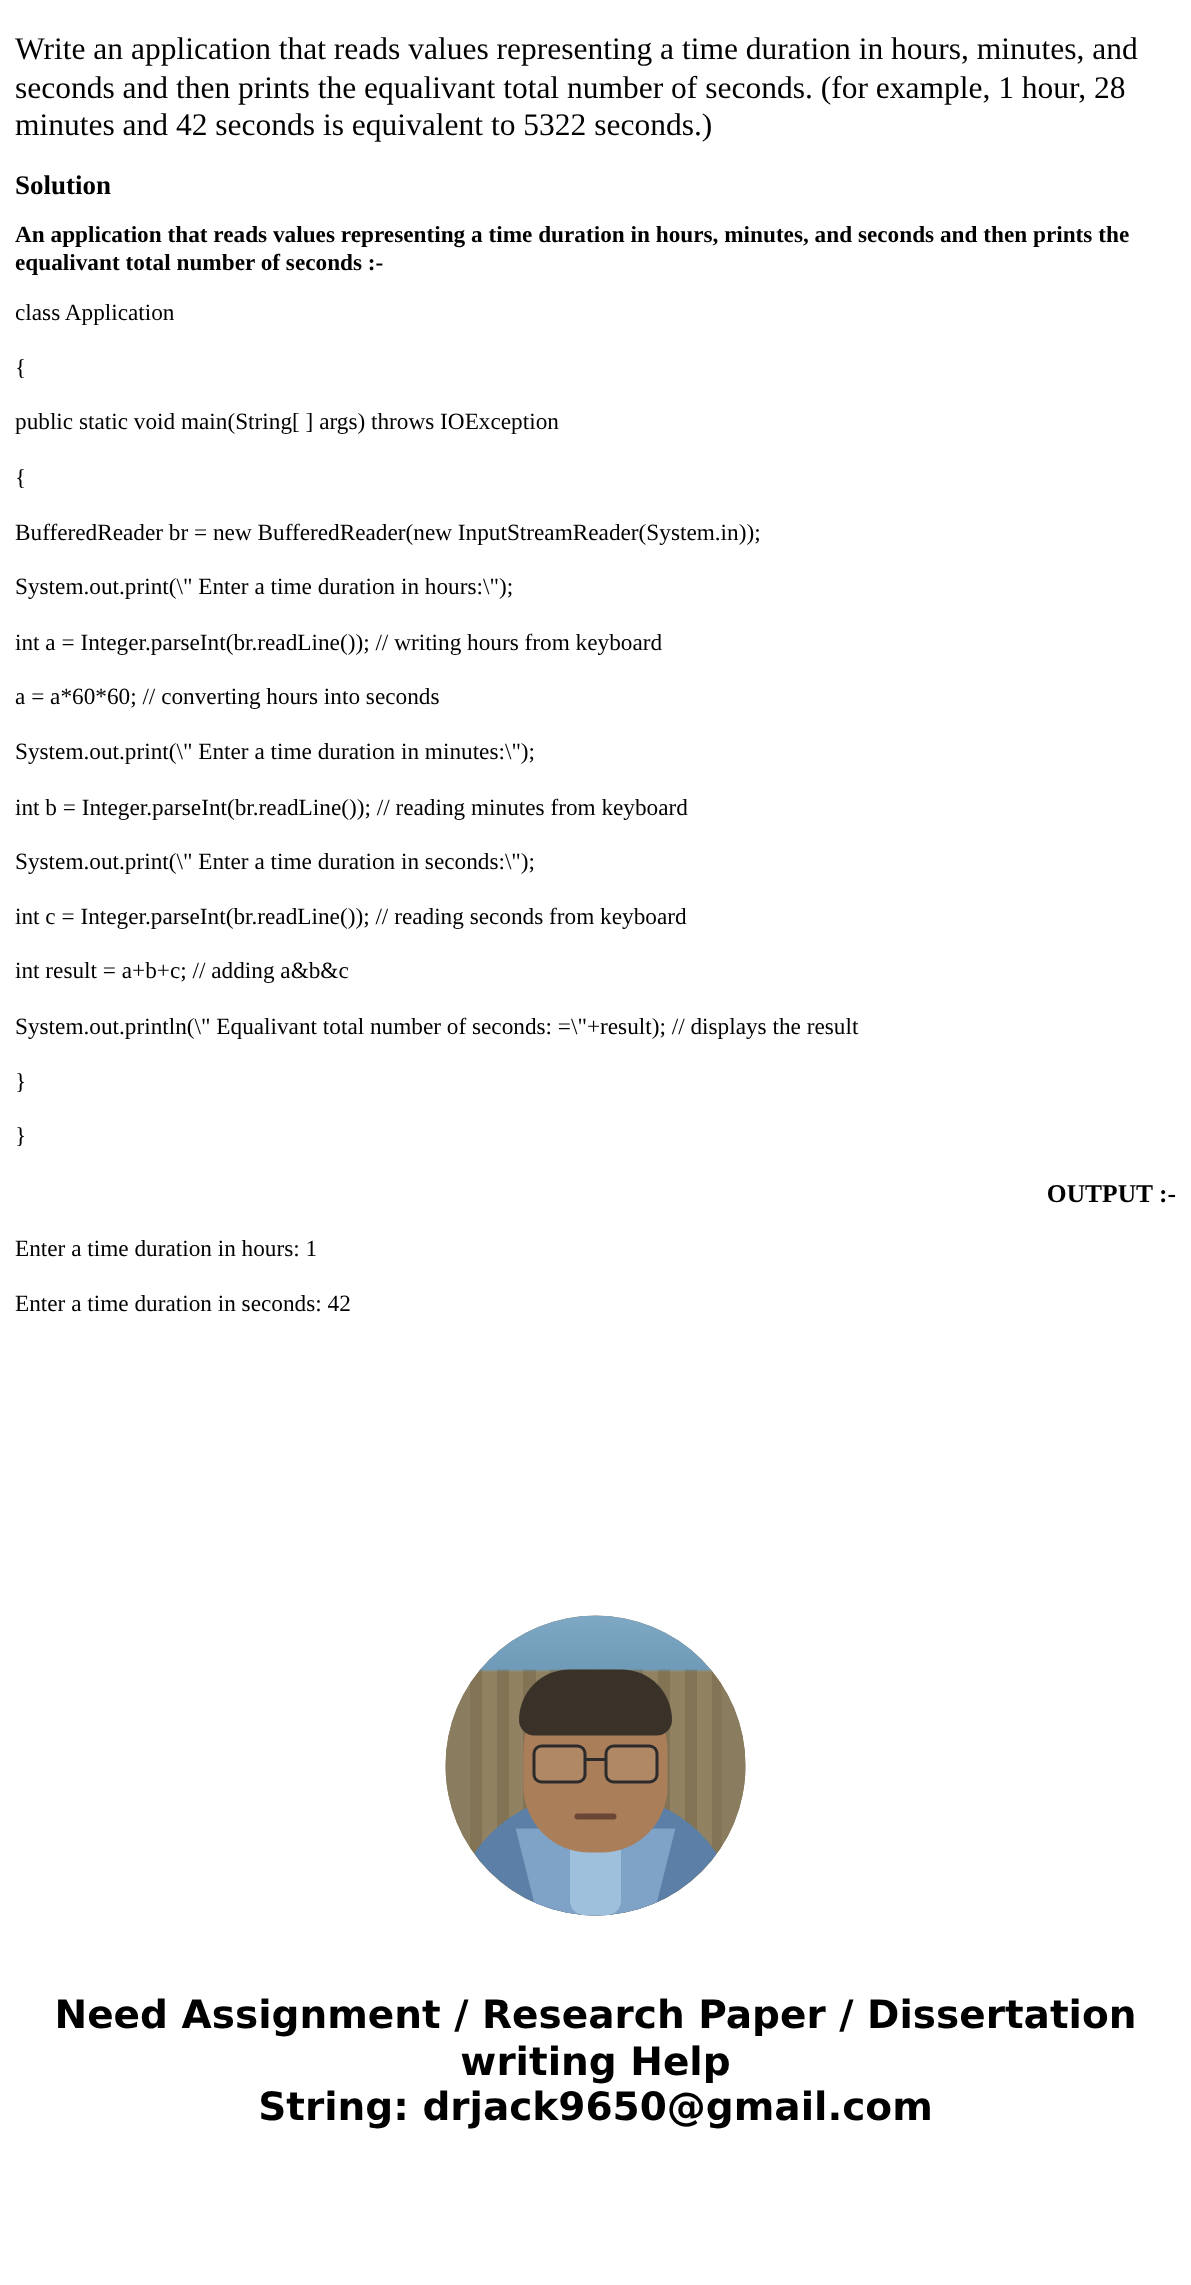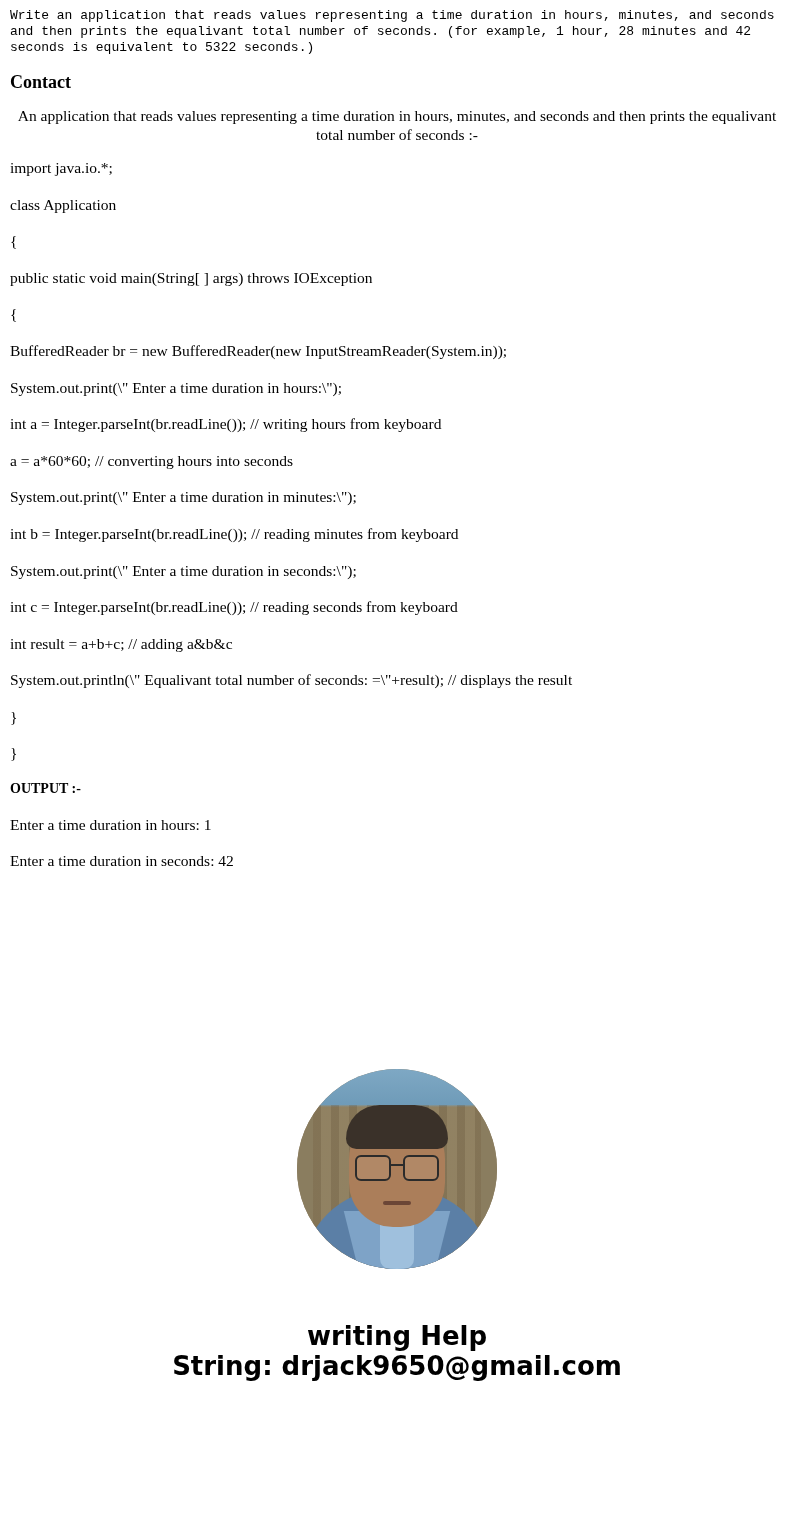--- a/index.html
+++ b/index.html
@@ -13,53 +13,52 @@
     font-family: "Liberation Serif", "DejaVu Serif", serif;
     color: #000000;
     position: relative;
   }
   .page {
     width: 794px;
     box-sizing: border-box;
     padding: 8px 8px 0 8px;
   }
   .question {
-    font-size: 13px;
+    font-size: 21px;
     line-height: 1.22;
-    margin: 0 0 6px 0;
-    padding: 0 2px;
-    font-family: Liberation Mono, monospace;
+    margin: 12px 0 6px 0;
+    padding: 0 2px;
   }
   h2.solution-heading {
     font-size: 18px;
     font-weight: bold;
     margin: 16px 0 14px 2px;
     line-height: 1.2;
   }
   .intro-bold {
     font-size: 15.5px;
-    font-weight: normal;
+    font-weight: bold;
     line-height: 1.22;
     margin: 0 0 14px 0;
     padding: 0 2px;
-    text-align: center;
   }
   .code-line {
     font-size: 15.5px;
     line-height: 1.2;
     margin: 0 0 18px 0;
     padding: 0 2px;
     white-space: pre-wrap;
   }
   .output-heading {
-    font-size: 14px;
+    font-size: 17px;
     font-weight: bold;
     line-height: 1.2;
     margin: 0 0 18px 0;
     padding: 0 2px;
+    text-align: right;
   }
   .output-line {
     font-size: 15.5px;
     line-height: 1.2;
     margin: 16px 0 18px 0;
     padding: 0 2px;
   }
   .spacer {
     height: 170px;
   }
@@ -203,26 +202,25 @@
     display: block;
   }
 </style>
 </head>
 <body>
 
 <div class="page">
 
   <p class="question">Write an application that reads values representing a time duration in hours, minutes, and seconds and then prints the equalivant total number of seconds. (for example, 1 hour, 28 minutes and 42 seconds is equivalent to 5322 seconds.)</p>
 
-  <h2 class="solution-heading">Contact</h2>
+  <h2 class="solution-heading">Solution</h2>
 
   <p class="intro-bold">An application that reads values representing a time duration in hours, minutes, and seconds and then prints the equalivant total number of seconds :-</p>
 
   <div>
-    <p class="code-line">import java.io.*;</p>
     <p class="code-line">class Application</p>
     <p class="code-line">{</p>
     <p class="code-line">public static void main(String[ ] args) throws IOException</p>
     <p class="code-line">{</p>
     <p class="code-line">BufferedReader br = new BufferedReader(new InputStreamReader(System.in));</p>
     <p class="code-line">System.out.print(\" Enter a time duration in hours:\");</p>
     <p class="code-line">int a = Integer.parseInt(br.readLine()); // writing hours from keyboard</p>
     <p class="code-line">a = a*60*60; // converting hours into seconds</p>
     <p class="code-line">System.out.print(\" Enter a time duration in minutes:\");</p>
     <p class="code-line">int b = Integer.parseInt(br.readLine()); // reading minutes from keyboard</p>
@@ -254,17 +252,18 @@
       <div class="av-head"></div>
       <div class="av-hair"></div>
       <div class="av-glass-l"></div>
       <div class="av-glass-r"></div>
       <div class="av-bridge"></div>
       <div class="av-mouth"></div>
     </div>
   </div>
 
   <div class="footer">
+    <span>Need Assignment / Research Paper / Dissertation</span>
     <span class="line2">writing Help</span>
     <span class="line2">String: drjack9650@gmail.com</span>
   </div>
 
 </div>
 
 </body></html>

